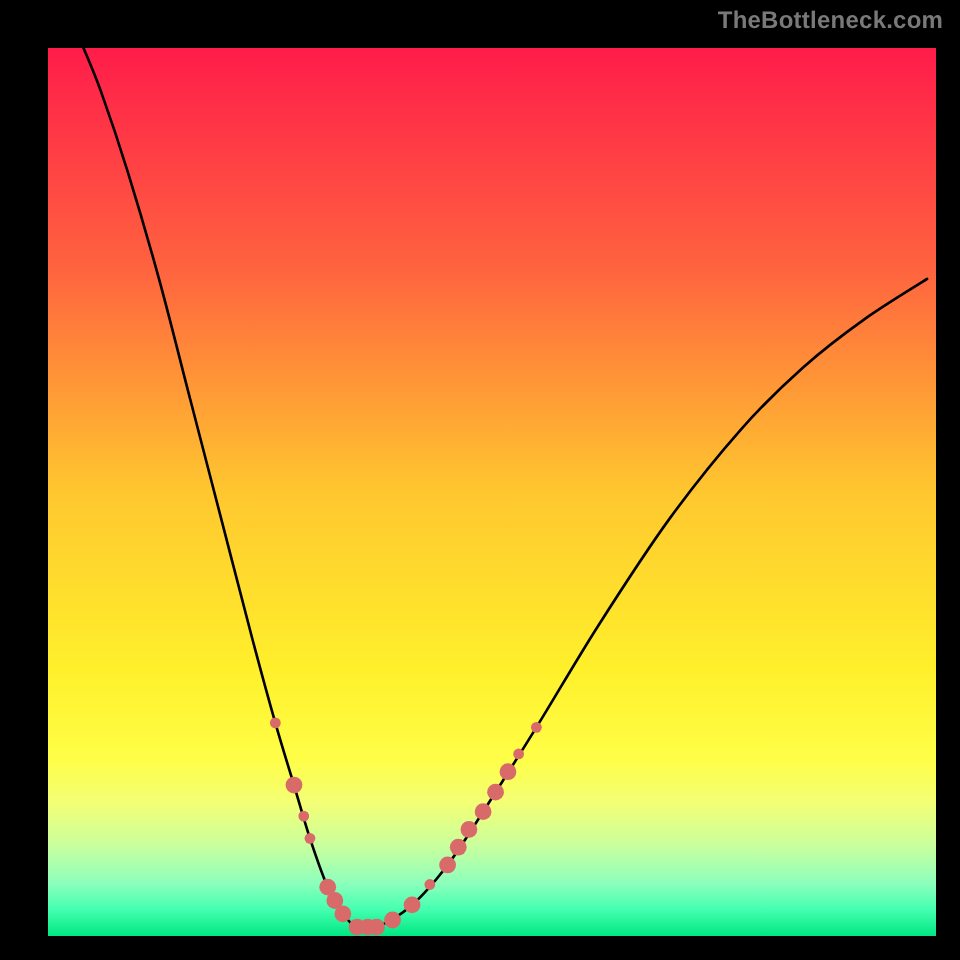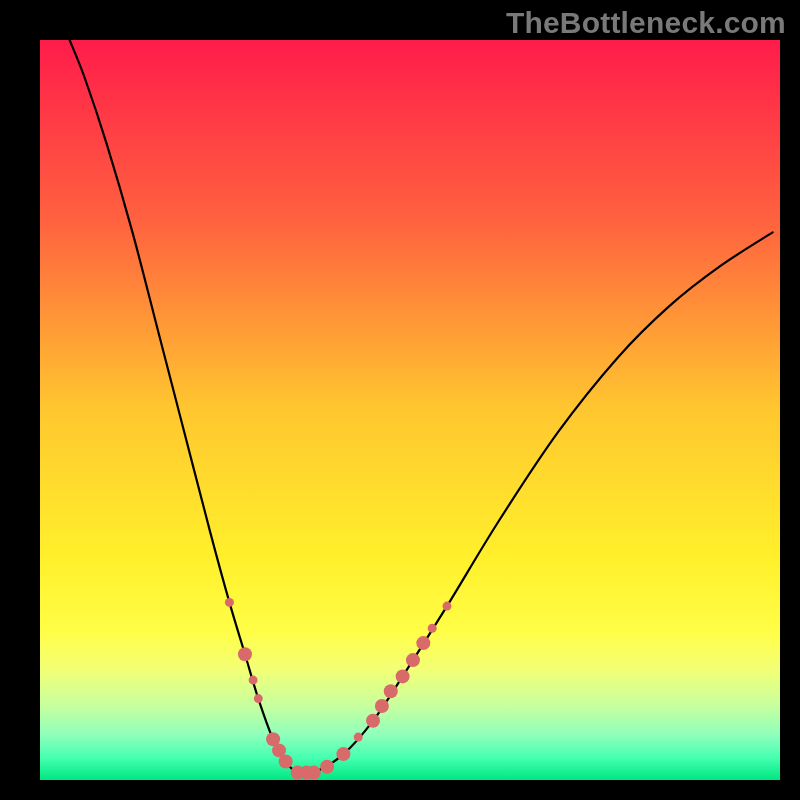--- a/index.html
+++ b/index.html
@@ -24,21 +24,21 @@
     top: 40px;
     width: 740px;
     height: 740px;
     overflow: hidden;
   }
   .watermark {
     position: absolute;
     top: 6px;
     right: 14px;
     font-family: Arial, Helvetica, sans-serif;
-    font-size: 30px;
+    font-size: 20px;
     font-weight: 600;
     color: #79797a;
     letter-spacing: 0.2px;
   }
   svg { display: block; }
 </style>
 </head>
 <body>
 
 <div class="frame">

